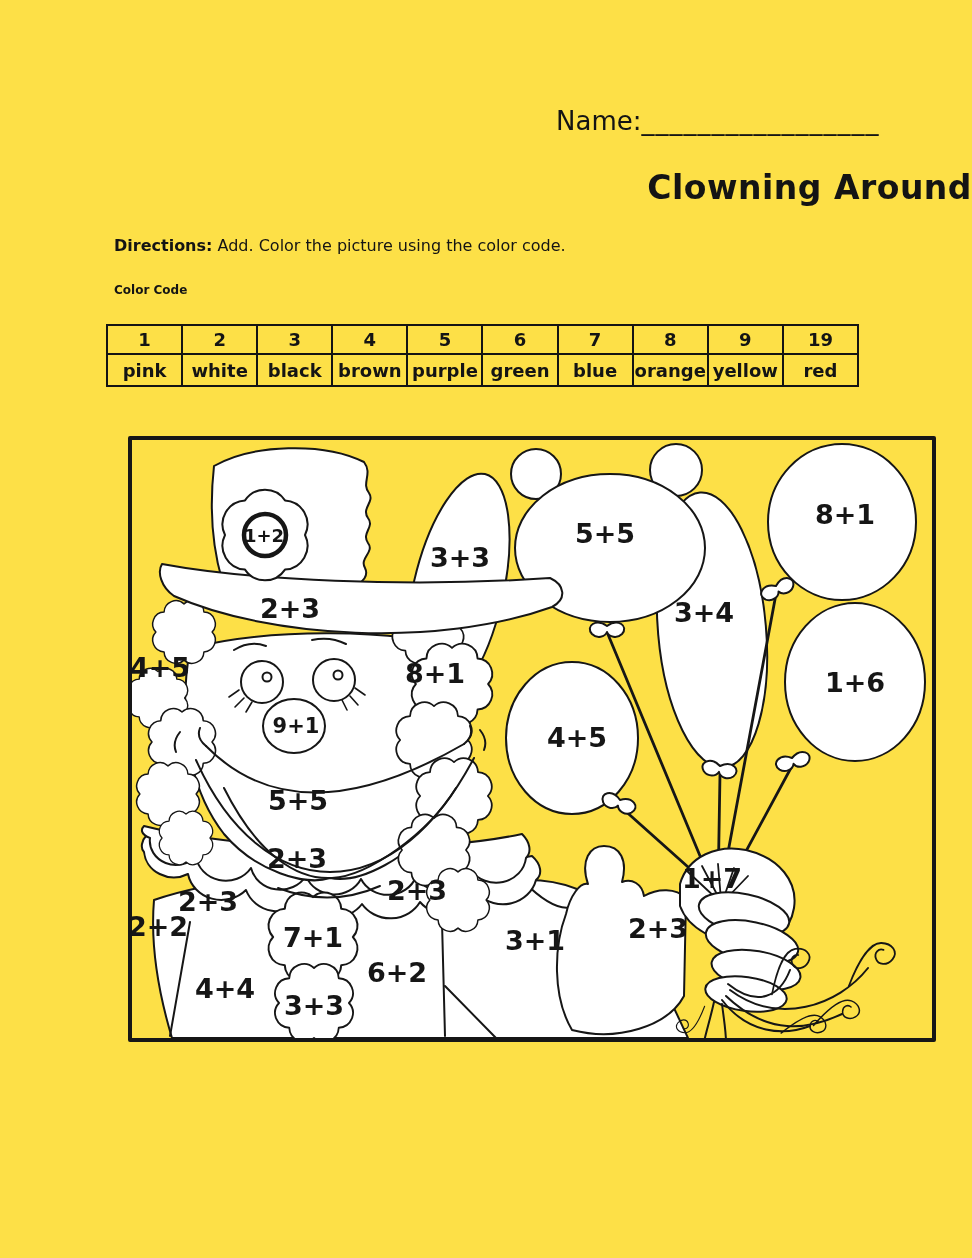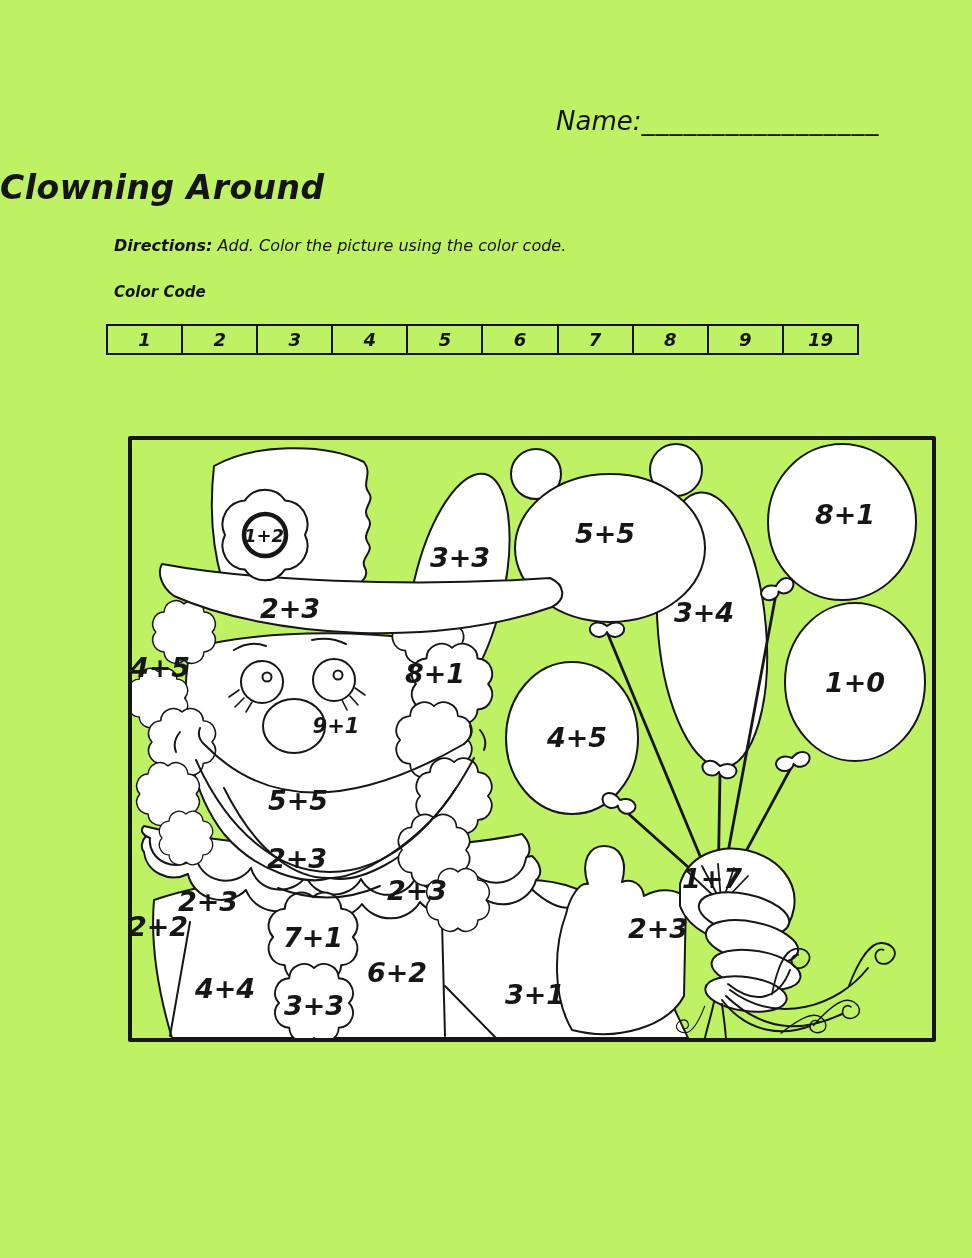--- a/index.html
+++ b/index.html
@@ -1,45 +1,45 @@
 <!DOCTYPE html>
 <html><head>
 <meta charset="utf-8">
 <style>
   html,body{margin:0;padding:0;background:#e8e8e8;}
   .page{
-    position:relative;width:972px;height:1258px;background:#bef264;
+    position:relative;width:972px;height:1258px;background:#fde047;
     font-family:"DejaVu Sans","Liberation Sans",sans-serif;color:#141414;
-    margin:0 auto;overflow:hidden;font-style:italic;
+    margin:0 auto;overflow:hidden;
   }
   .name-row{position:absolute;left:556px;top:106px;font-size:26px;white-space:nowrap;}
   .name-blank{letter-spacing:1px;}
-  .title{position:absolute;left:0;top:168px;width:100%;text-align:left;
+  .title{position:absolute;left:0;top:168px;width:100%;text-align:right;
     font-size:33px;font-weight:700;letter-spacing:0.5px;}
   .directions{position:absolute;left:114px;top:236px;font-size:16px;}
   .directions b{font-weight:700;}
-  .cc-heading{position:absolute;left:114px;top:283px;font-size:15px;font-weight:700;}
+  .cc-heading{position:absolute;left:114px;top:283px;font-size:12px;font-weight:700;}
   table.color-code{
     position:absolute;left:106px;top:324px;width:753px;
     border-collapse:collapse;table-layout:fixed;text-align:center;
   }
   table.color-code td{
     border:2px solid #141414;font-weight:700;padding:0;
   }
   table.color-code tr.nums td{height:27px;font-size:18px;}
   table.color-code tr.names td{height:30px;font-size:18px;}
   .picture-area{position:absolute;left:128px;top:436px;width:808px;height:606px;}
   .picture-area svg{position:absolute;left:0;top:0;}
   .math-label{
     position:absolute;transform:translate(-50%,-50%);
     font-size:27px;font-weight:700;white-space:nowrap;color:#161616;
     line-height:1;
   }
   .math-label.sm{font-size:18px;}
-  .math-label.md{font-size:21px;margin-left:40px;}
+  .math-label.md{font-size:21px;}
 </style>
 </head>
 <body>
 
 <div class="page">
 
   <div class="name-row"><span>Name:</span><span class="name-blank">_________________</span>
   </div>
 
   <div class="title">Clowning Around</div>
@@ -55,20 +55,32 @@
       <td>1</td>
       <td>2</td>
       <td>3</td>
       <td>4</td>
       <td>5</td>
       <td>6</td>
       <td>7</td>
       <td>8</td>
       <td>9</td>
       <td>19</td>
+    </tr>
+    <tr class="names">
+      <td>pink</td>
+      <td>white</td>
+      <td>black</td>
+      <td>brown</td>
+      <td>purple</td>
+      <td>green</td>
+      <td>blue</td>
+      <td>orange</td>
+      <td>yellow</td>
+      <td>red</td>
     </tr>
   </tbody>
     </table>
 
   <div class="picture-area">
     <svg width="808" height="606" viewBox="0 0 808 606">
       <defs>
         <path id="pom8" d="M38,0 a16,16 0 0 1 -11.1,26.9 a16,16 0 0 1 -26.9,11.1 a16,16 0 0 1 -26.9,-11.1 a16,16 0 0 1 -11.1,-26.9 a16,16 0 0 1 11.1,-26.9 a16,16 0 0 1 26.9,-11.1 a16,16 0 0 1 26.9,11.1 a16,16 0 0 1 11.1,26.9 Z"></path>
         <path id="flower6" d="M40,0 a24,24 0 0 1 -20,34.6 a24,24 0 0 1 -40,0 a24,24 0 0 1 -20,-34.6 a24,24 0 0 1 20,-34.6 a24,24 0 0 1 40,0 a24,24 0 0 1 20,34.6 Z"></path>
         <path id="curl" fill="none" d="M-36,30 C-24,10 -6,-14 8,-11 C20,-8.5 25,2 17,9 C10,15 0,13 -1,5 C-2,-2 4,-6 9,-3"></path>
@@ -207,32 +219,32 @@
         <rect x="2" y="2" width="804" height="602" fill="none" stroke-width="4"></rect>
       </g>
     </svg>
 
     <div class="math-label sm" style="left:136px;top:100px">1+2</div>
     <div class="math-label" style="left:162px;top:172px">2+3</div>
     <div class="math-label" style="left:332px;top:121px">3+3</div>
     <div class="math-label" style="left:477px;top:97px">5+5</div>
     <div class="math-label" style="left:717px;top:78px">8+1</div>
     <div class="math-label" style="left:576px;top:176px">3+4</div>
-    <div class="math-label" style="left:727px;top:246px">1+0</div>
+    <div class="math-label" style="left:727px;top:246px">1+6</div>
     <div class="math-label" style="left:32px;top:231px">4+5</div>
     <div class="math-label" style="left:307px;top:237px">8+1</div>
     <div class="math-label md" style="left:168px;top:290px">9+1</div>
     <div class="math-label" style="left:449px;top:301px">4+5</div>
     <div class="math-label" style="left:170px;top:364px">5+5</div>
     <div class="math-label" style="left:169px;top:422px">2+3</div>
     <div class="math-label" style="left:80px;top:465px">2+3</div>
     <div class="math-label" style="left:289px;top:454px">2+3</div>
     <div class="math-label" style="left:30px;top:490px">2+2</div>
     <div class="math-label" style="left:185px;top:501px">7+1</div>
     <div class="math-label" style="left:269px;top:536px">6+2</div>
     <div class="math-label" style="left:97px;top:552px">4+4</div>
     <div class="math-label" style="left:186px;top:569px">3+3</div>
-    <div class="math-label" style="left:407px;top:558px">3+1</div>
+    <div class="math-label" style="left:407px;top:504px">3+1</div>
     <div class="math-label" style="left:584px;top:442px">1+7</div>
     <div class="math-label" style="left:530px;top:492px">2+3</div>
   </div>
 
 </div>
 
 </body></html>

